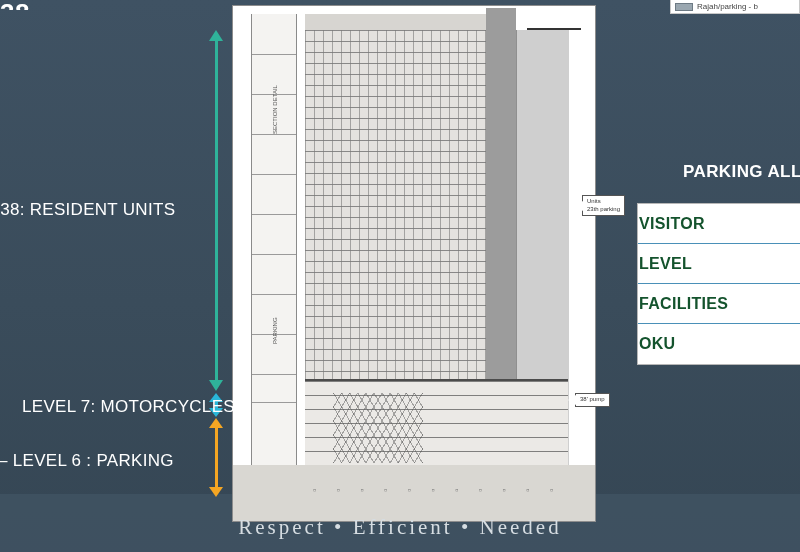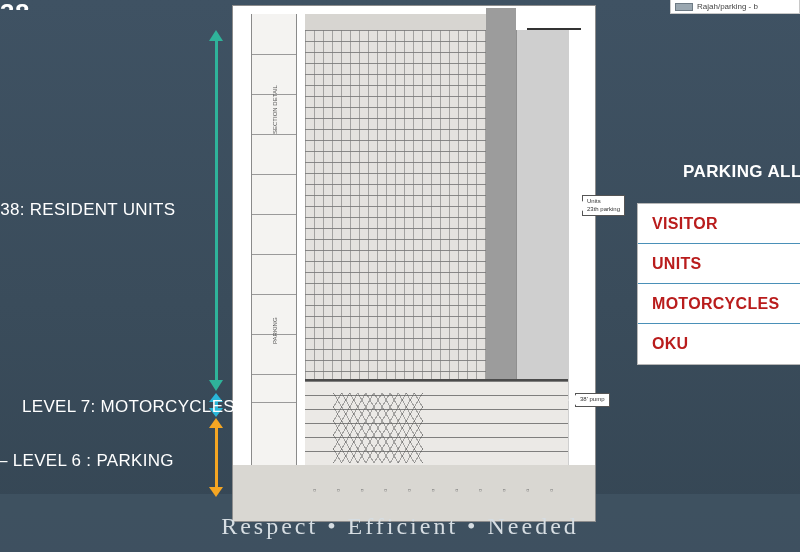--- a/index.html
+++ b/index.html
@@ -332,37 +332,37 @@
   }
   .alloc-row {
     height: 40px;
     border-bottom: 1px solid #4a90b8;
     display: flex;
     align-items: center;
     box-sizing: border-box;
   }
   .alloc-row:last-child { border-bottom: none; }
   .alloc-name {
-    color: #b91c1c;
+    color: #14532d;
     font-size: 16px;
     font-weight: bold;
-    padding-left: 14px;
+    padding-left: 1px;
     letter-spacing: 0.3px;
     white-space: nowrap;
   }
 
   
   .footer {
     position: absolute;
     left: 0;
     right: 0;
     bottom: 12px;
     text-align: center;
     color: #d6dde2;
-    font-size: 24px;
+    font-size: 21px;
     letter-spacing: 3px;
     font-family: "Liberation Serif", serif;
   }
 </style>
 </head>
 <body>
 
 <div class="slide-bg"></div>
 
 <div class="top-crop">38</div>
@@ -424,23 +424,23 @@
 <div class="lvl-label" id="label-fac">LEVEL 7: MOTORCYCLES</div>
 <div class="lvl-label" id="label-parking">– LEVEL 6 : PARKING</div>
 
 <div class="right-title">PARKING ALL</div>
 
 <div class="alloc-table">
   <div class="alloc-row">
     <span class="alloc-name">VISITOR</span>
   </div>
   <div class="alloc-row">
-    <span class="alloc-name">UNITS</span>
+    <span class="alloc-name">LEVEL</span>
   </div>
   <div class="alloc-row">
-    <span class="alloc-name">MOTORCYCLES</span>
+    <span class="alloc-name">FACILITIES</span>
   </div>
   <div class="alloc-row">
     <span class="alloc-name">OKU</span>
   </div>
 </div>
 
 <div class="footer">Respect • Efficient • Needed</div>
 
 </body></html>

